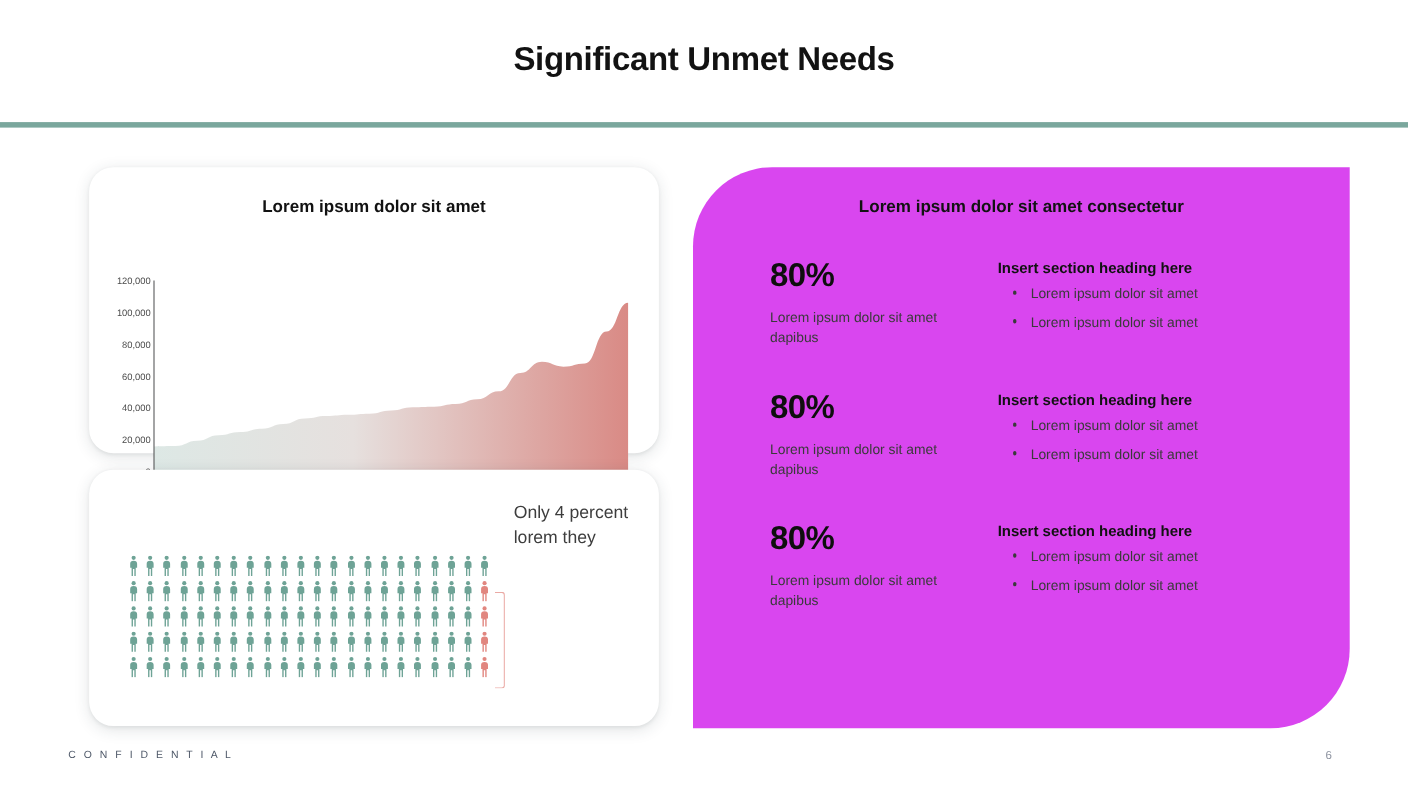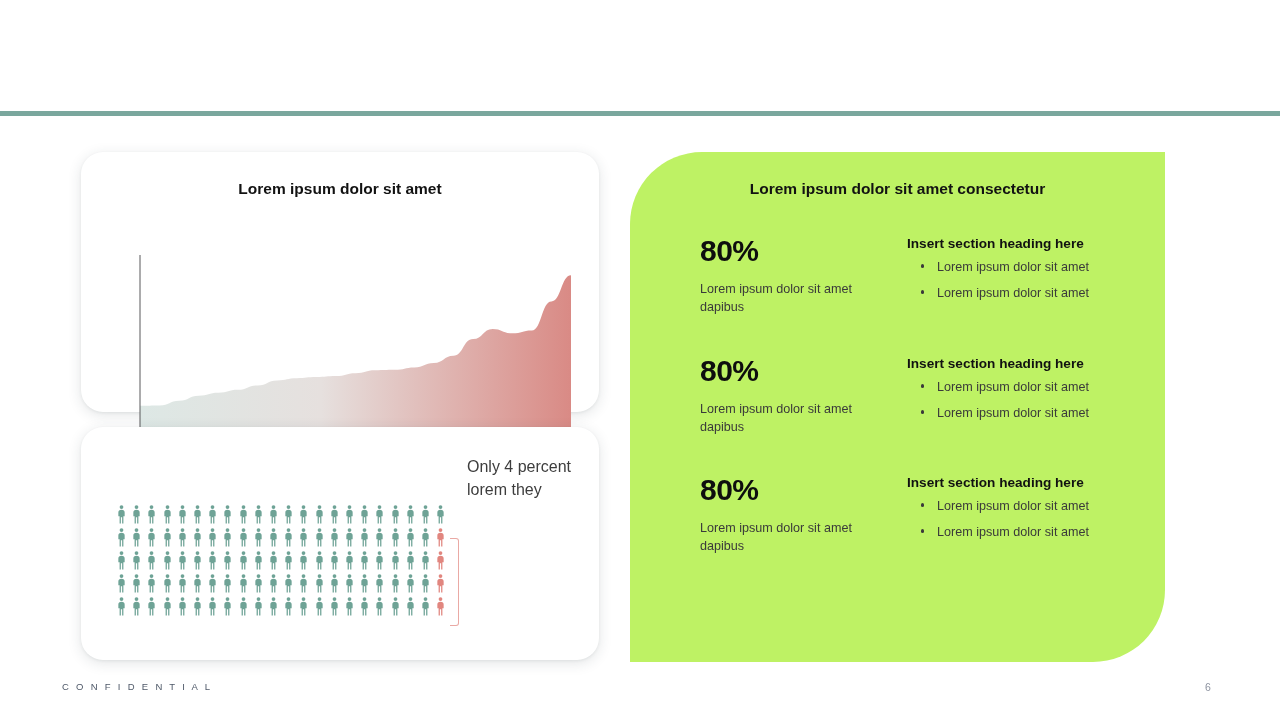--- a/index.html
+++ b/index.html
@@ -69,22 +69,22 @@
     border: 1.3px solid #eaa9a4; border-left: none;
     border-top-right-radius: 3px; border-bottom-right-radius: 3px;
   }
   .picto-note {
     position: absolute; left: 386px; top: 29px; width: 130px;
     font-size: 16px; color: #3d3d3d; line-height: 1.42;
   }
 
   
   #info-panel {
-    position: absolute; left: 630px; top: 152px; width: 535px; height: 510px;
-    background: #bef264;
+    position: absolute; left: 630px; top: 152px; width: 597px; height: 510px;
+    background: #d946ef;
     border-top-left-radius: 72px;
     border-bottom-right-radius: 72px;
   }
   .panel-title {
     position: absolute; top: 28px; left: 0; width: 100%;
     text-align: center;
     font-size: 15.5px; font-weight: 700; color: #121212;
   }
   .stat-block { position: absolute; left: 70px; width: 510px; }
   .stat-left { position: absolute; left: 0; top: 0; width: 170px; }
@@ -117,25 +117,35 @@
   .footer-page {
     position: absolute; left: 1205px; top: 681px;
     font-size: 10.5px; color: #8d93a0;
   }
 </style>
 </head>
 <body>
 
 <div id="slide">
 
+  <div class="slide-title">Significant Unmet Needs</div>
   <div class="header-rule"></div>
 
   <div class="card" id="chart-card">
     <div class="card-title">Lorem ipsum dolor sit amet</div>
     <div class="chart-wrap">
+      <div class="y-axis-labels" id="y-axis">
+          <div class="y-tick" style="top: 0px;">120,000</div>
+          <div class="y-tick" style="top: 29px;">100,000</div>
+          <div class="y-tick" style="top: 58px;">80,000</div>
+          <div class="y-tick" style="top: 87px;">60,000</div>
+          <div class="y-tick" style="top: 116px;">40,000</div>
+          <div class="y-tick" style="top: 145px;">20,000</div>
+          <div class="y-tick" style="top: 174px;">0</div>
+        </div>
       <svg class="plot-svg" id="plot-svg" width="518" height="250">
           <defs>
             <linearGradient id="areaGrad" x1="0" y1="0" x2="1" y2="0">
               <stop offset="0%" stop-color="#dde8e5"></stop>
               <stop offset="42%" stop-color="#e6e0de"></stop>
               <stop offset="100%" stop-color="#d98a85"></stop>
             </linearGradient>
           </defs>
           <path d="M 59 201.8 C 68.79545454545455 201.8, 68.79545454545455 201.51, 78.5909090909091 201.51 C 88.38636363636364 201.51, 88.38636363636364 196.725, 98.18181818181819 196.725 C 107.97727272727272 196.725, 107.97727272727272 191.65, 117.77272727272727 191.65 C 127.56818181818181 191.65, 127.56818181818181 188.75, 137.36363636363637 188.75 C 147.1590909090909 188.75, 147.1590909090909 185.85, 156.95454545454544 185.85 C 166.75 185.85, 166.75 181.5, 176.54545454545453 181.5 C 186.34090909090907 181.5, 186.34090909090907 176.425, 196.13636363636363 176.425 C 205.9318181818182 176.425, 205.9318181818182 174.25, 215.72727272727272 174.25 C 225.52272727272728 174.25, 225.52272727272728 173.09, 235.31818181818184 173.09 C 245.11363636363637 173.09, 245.11363636363637 172.075, 254.9090909090909 172.075 C 264.70454545454544 172.075, 264.70454545454544 169.175, 274.5 169.175 C 284.2954545454545 169.175, 284.2954545454545 166.27499999999998, 294.09090909090907 166.27499999999998 C 303.8863636363636 166.27499999999998, 303.8863636363636 165.83999999999997, 313.6818181818182 165.83999999999997 C 323.47727272727275 165.83999999999997, 323.47727272727275 163.375, 333.27272727272725 163.375 C 343.06818181818176 163.375, 343.06818181818176 159.025, 352.8636363636363 159.025 C 362.6590909090909 159.025, 362.6590909090909 151.77499999999998, 372.45454545454544 151.77499999999998 C 382.25 151.77499999999998, 382.25 135.1, 392.04545454545456 135.1 C 401.8409090909091 135.1, 401.8409090909091 124.95, 411.6363636363637 124.95 C 421.43181818181824 124.95, 421.43181818181824 129.3, 431.22727272727275 129.3 C 441.02272727272725 129.3, 441.02272727272725 126.4, 450.8181818181818 126.4 C 460.6136363636364 126.4, 460.6136363636364 97.4, 470.40909090909093 97.4 C 480.2045454545455 97.4, 480.2045454545455 71.30000000000001, 490 71.30000000000001 L 490 225 L 59 225 Z" fill="url(#areaGrad)"></path>
           <path d="M 59 51 L 59 225 L 490 225" fill="none" stroke="#58595b" stroke-width="1"></path>

